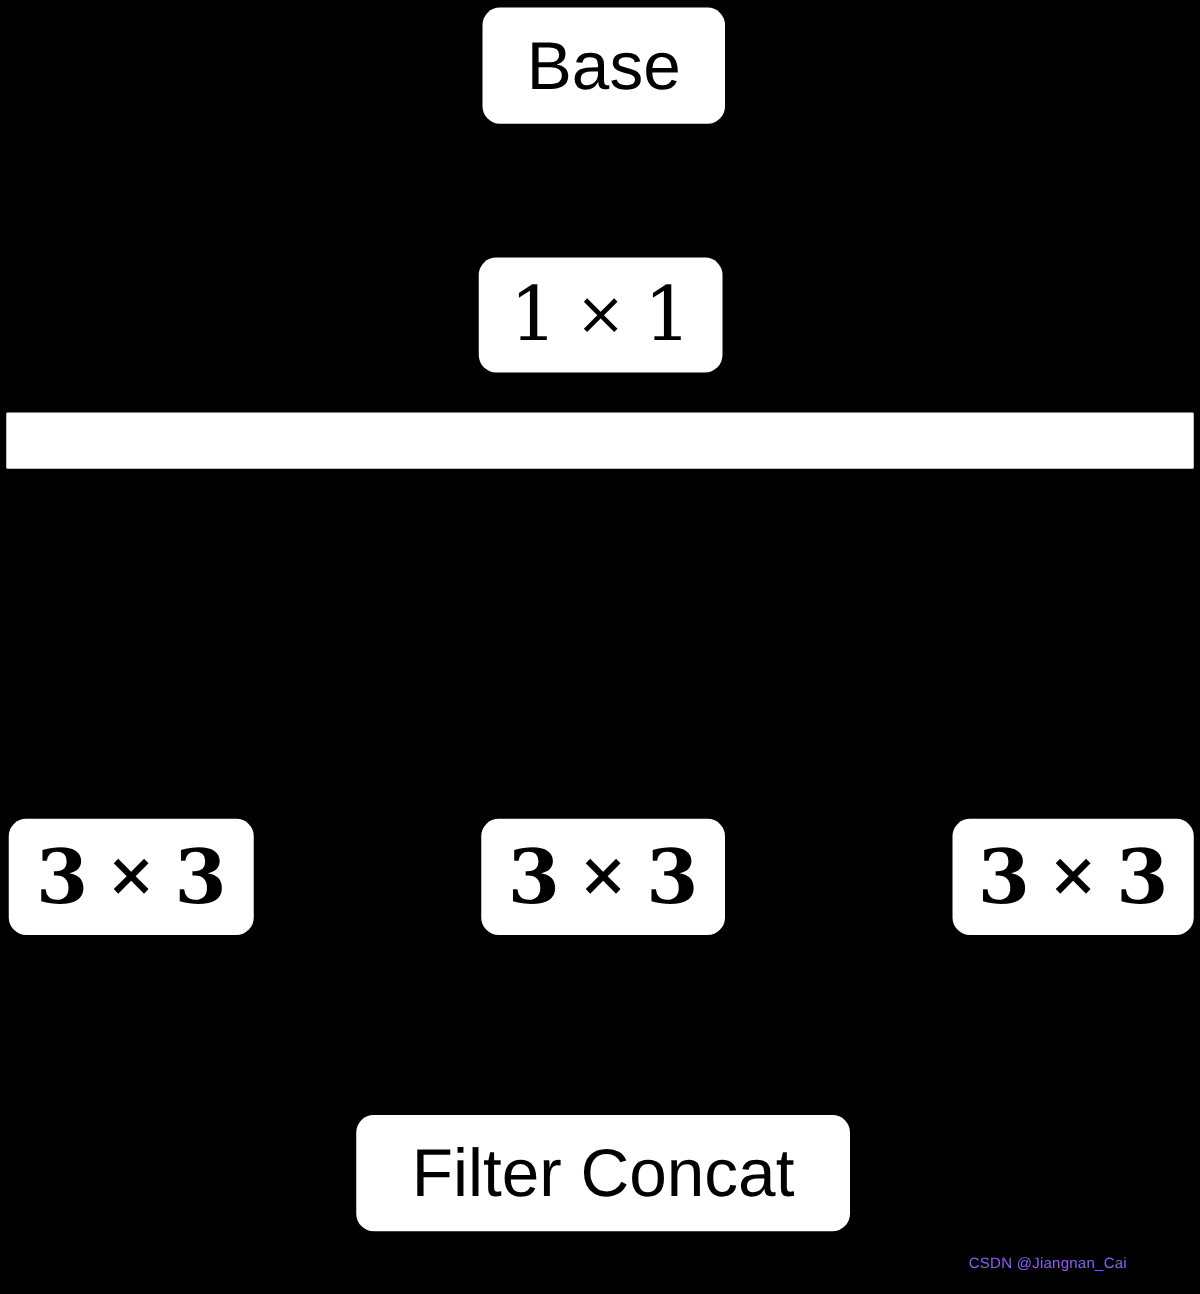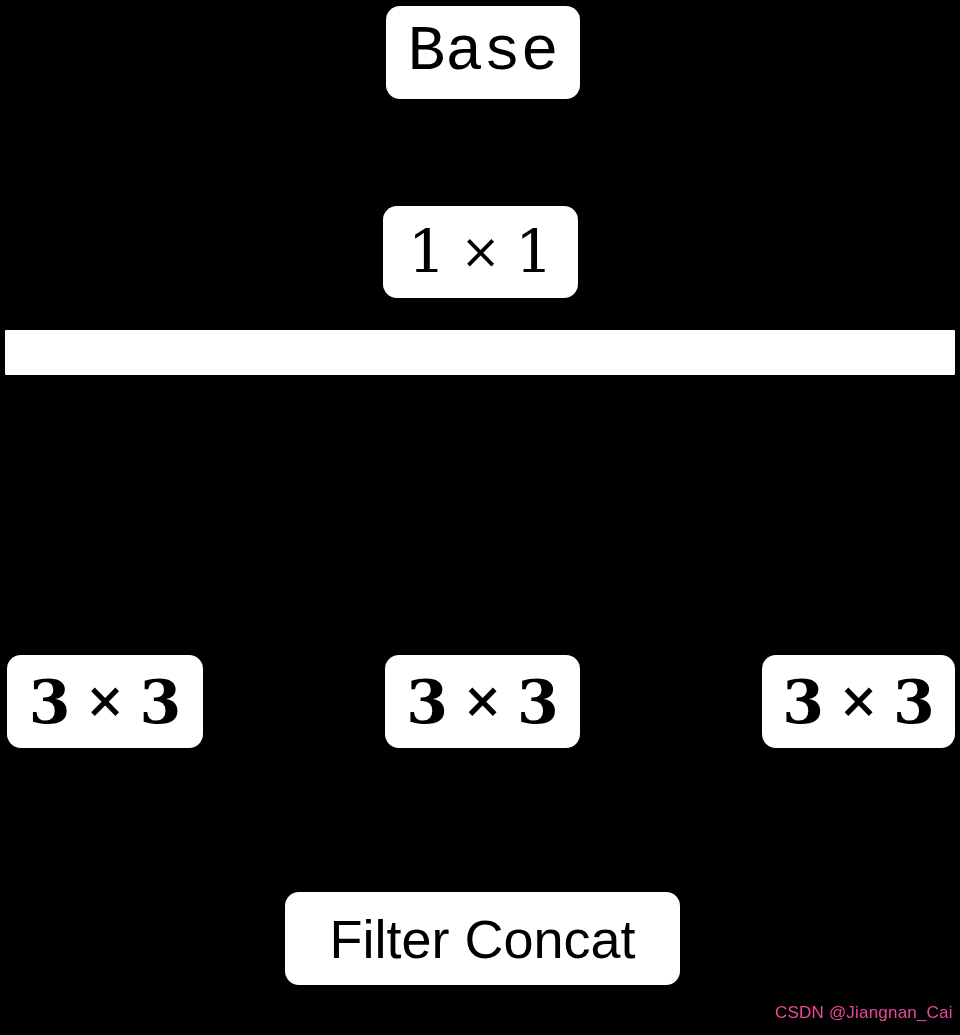--- a/index.html
+++ b/index.html
@@ -54,22 +54,21 @@
     position: relative;
     top: -0.03em;
   }
 
   
   #node-base {
     left: 386px;
     top: 6px;
     width: 194px;
     height: 93px;
-    font-size: 63px;
-    font-family: Liberation Mono, monospace;
+    font-size: 54px;
   }
 
   #node-conv-1x1 {
     left: 383px;
     top: 206px;
     width: 195px;
     height: 92px;
     font-size: 60px;
   }
 
@@ -116,22 +115,22 @@
     height: 93px;
     font-size: 54px;
   }
 
   
   #watermark {
     position: absolute;
     left: 775px;
     top: 1003px;
     font-family: "Liberation Sans", sans-serif;
-    font-size: 17px;
-    color: #ec4899;
+    font-size: 12px;
+    color: #8b5cf6;
     letter-spacing: 0.2px;
     white-space: nowrap;
     user-select: none;
   }
 </style>
 </head>
 <body>
 
 <div id="canvas">
 

